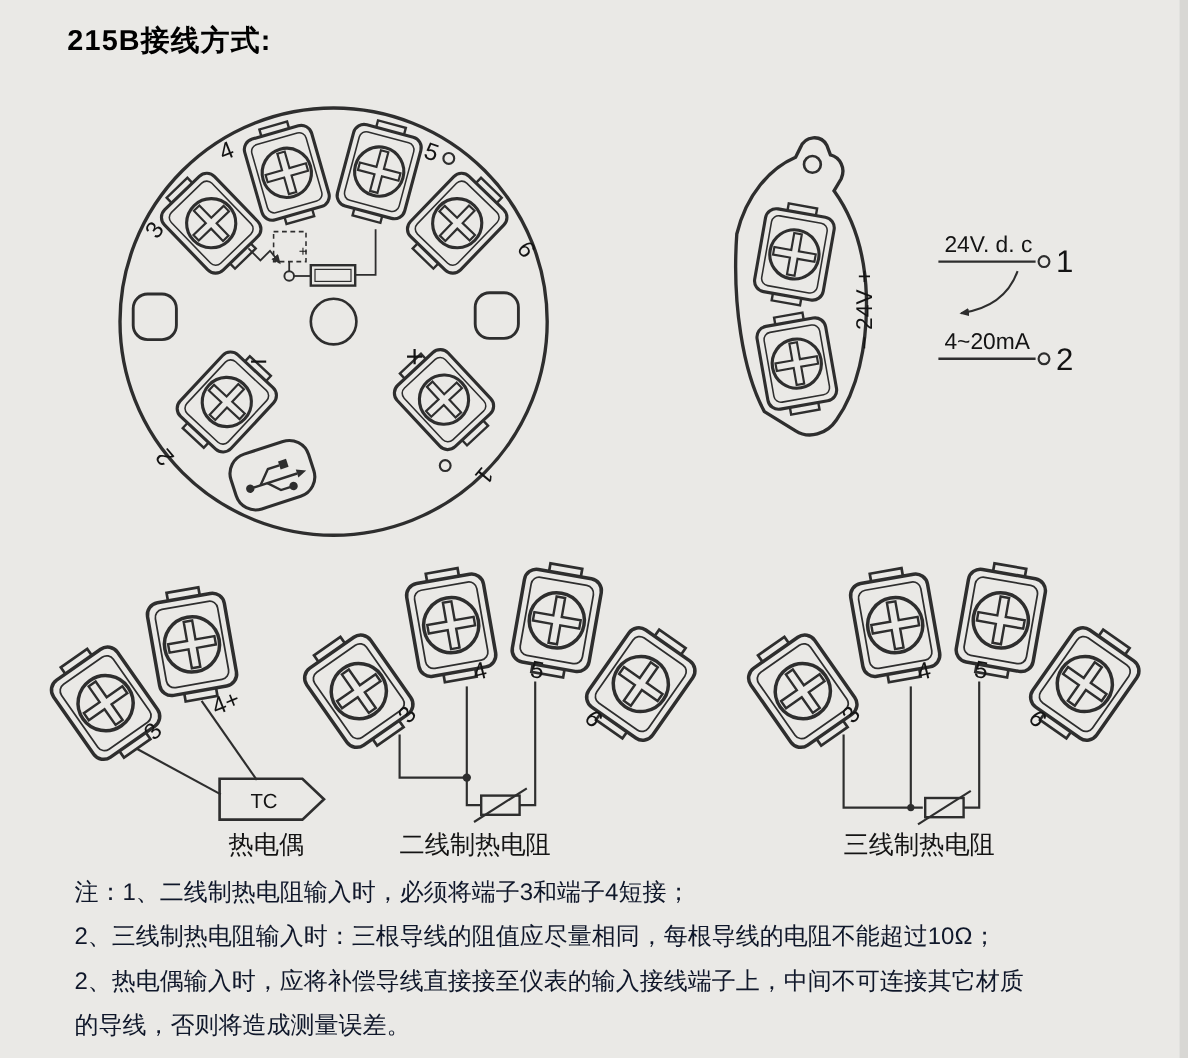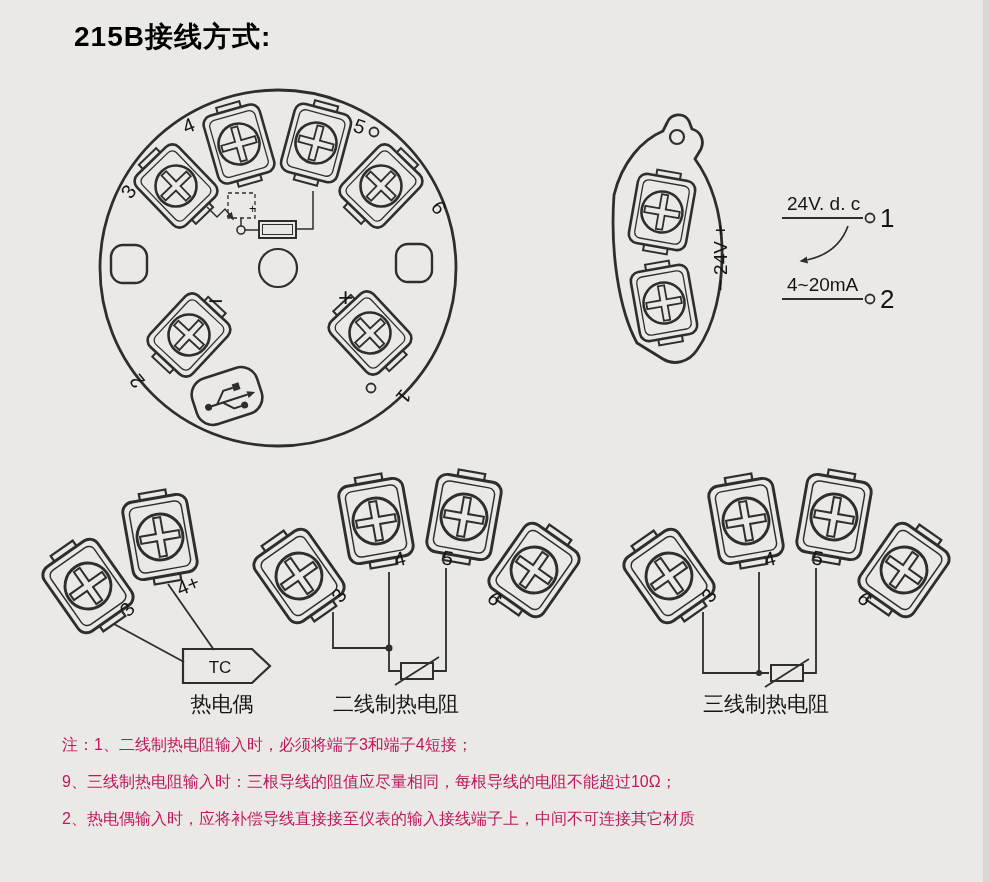--- a/index.html
+++ b/index.html
@@ -2,27 +2,27 @@
 <html><head>
 <meta charset="utf-8">
 <style>
   html,body{margin:0;padding:0;}
   body{
     width:990px;height:882px;position:relative;overflow:hidden;
     background:#eae9e6;color:#111;
     font-family:"Liberation Sans","DejaVu Sans",sans-serif;
   }
   .page-title{
-    position:absolute;left:74px;top:18px;
-    font-size:28px;font-weight:700;letter-spacing:1px;color:#000;
+    position:absolute;left:56px;top:18px;
+    font-size:24px;font-weight:700;letter-spacing:1px;color:#000;
   }
   .canvas{position:absolute;left:0;top:0;}
   .notes{
     position:absolute;left:62px;top:726px;width:890px;
-    font-size:16px;line-height:37px;color:#be185d;
+    font-size:20px;line-height:37px;color:#0f172a;
   }
   .edge-strip{position:absolute;right:0;top:0;width:7px;height:100%;background:#d8d7d4;}
   svg text{font-family:"Liberation Sans","DejaVu Sans",sans-serif;fill:#141414;}
 </style>
 </head>
 <body>
 
 <div class="page-title">215B接线方式:</div>
 
 <svg class="canvas" width="990" height="725" viewBox="0 0 990 725">
@@ -176,17 +176,18 @@
     <g>
       <rect x="771" y="665" width="32" height="16" fill="none" stroke="#2e2e2e" stroke-width="2"></rect>
       <line x1="765" y1="687" x2="809" y2="659" stroke="#2e2e2e" stroke-width="1.8"></line>
     </g>
     <text x="766" y="711" text-anchor="middle" font-size="21">三线制热电阻</text>
   </g>
 </svg>
 
 <div class="notes">
   <div>注：1、二线制热电阻输入时，必须将端子3和端子4短接；</div>
-  <div>9、三线制热电阻输入时：三根导线的阻值应尽量相同，每根导线的电阻不能超过10Ω；</div>
+  <div>2、三线制热电阻输入时：三根导线的阻值应尽量相同，每根导线的电阻不能超过10Ω；</div>
   <div>2、热电偶输入时，应将补偿导线直接接至仪表的输入接线端子上，中间不可连接其它材质</div>
+  <div>的导线，否则将造成测量误差。</div>
 </div>
 
 <div class="edge-strip"></div>
 
 </body></html>

